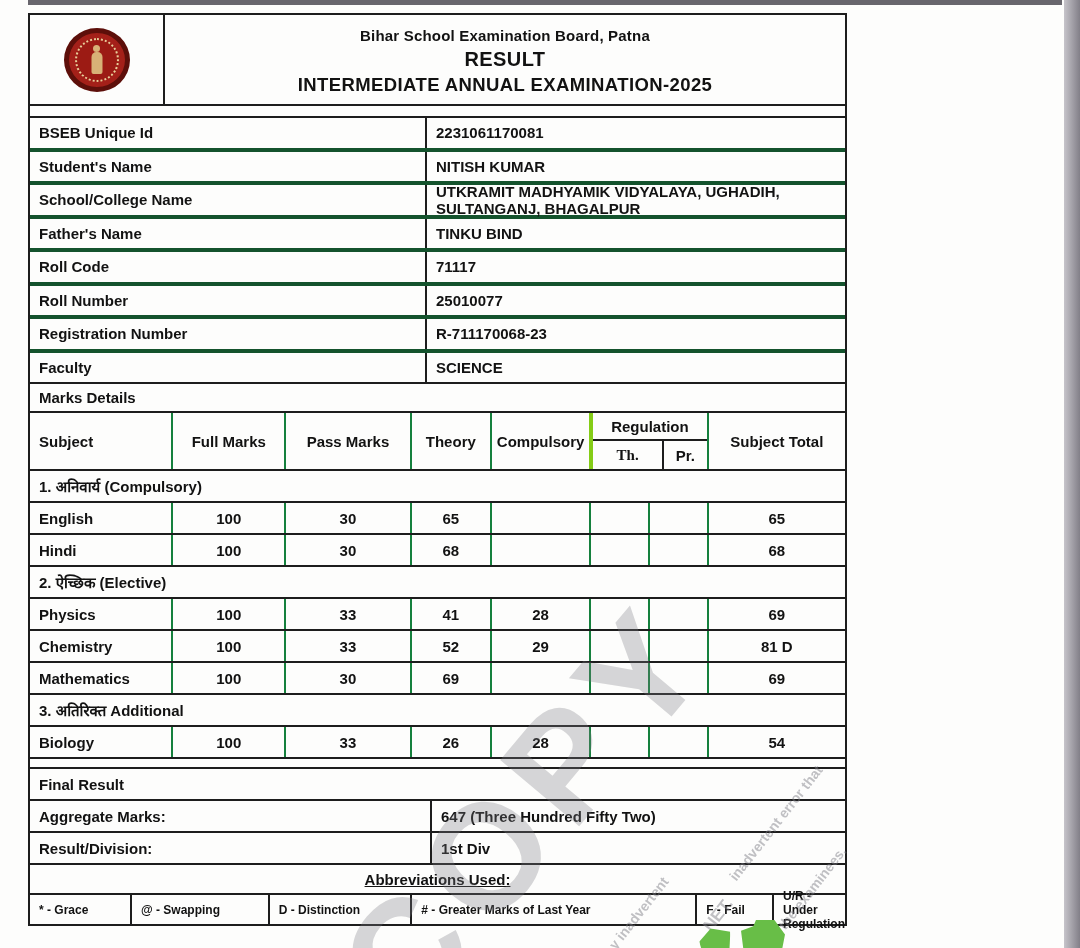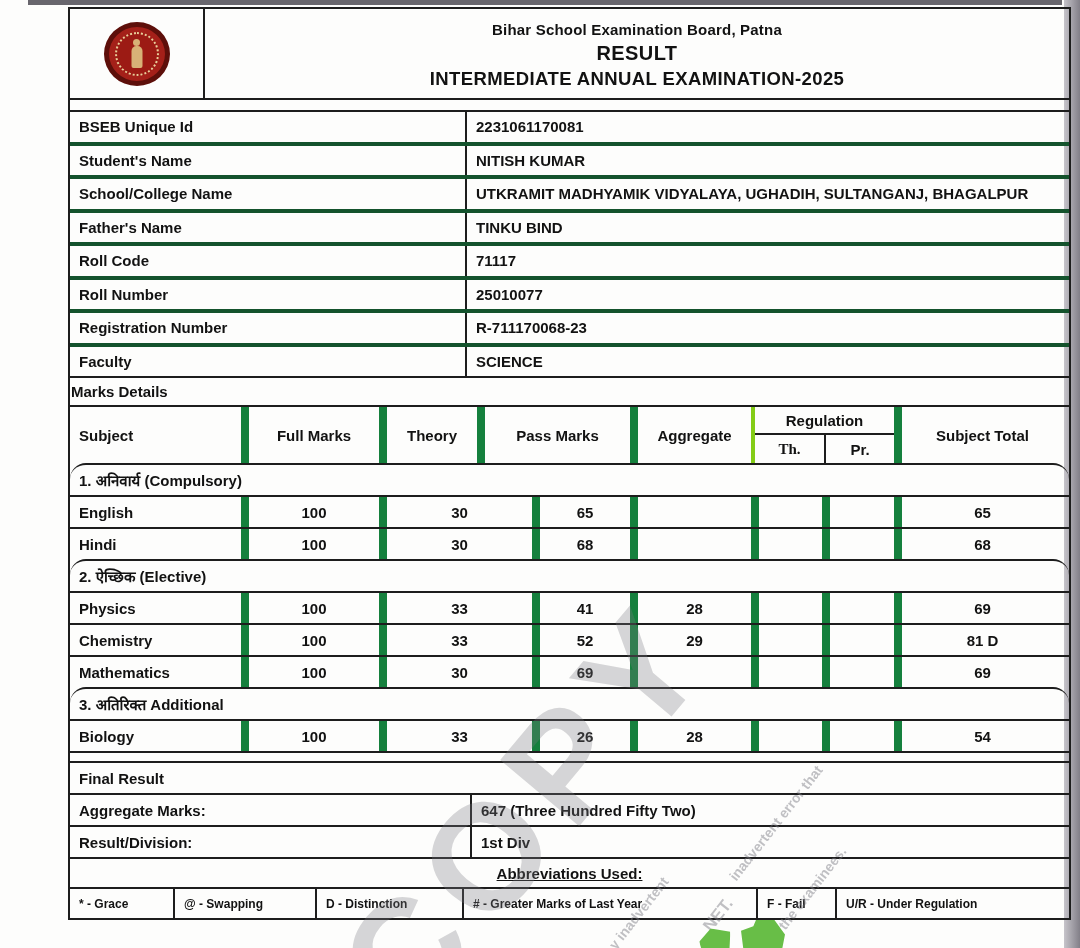--- a/index.html
+++ b/index.html
@@ -5,21 +5,21 @@
   html,body{margin:0;padding:0;}
   body{
     width:1080px;height:948px;position:relative;overflow:hidden;
     background:#fdfdfc;color:#121212;
     font-family:"Liberation Sans","DejaVu Sans",sans-serif;
     font-weight:bold;font-size:15px;
   }
   .edge-top{position:absolute;left:28px;top:0;width:1034px;height:5px;background:#68666d;}
   .edge-right{position:absolute;right:0;top:0;width:16px;height:948px;
     background:linear-gradient(to right,#c6c4ca,#827f88);}
-  .content{position:absolute;left:28px;top:7px;width:1003px;margin-left:40px;}
+  .content{position:absolute;left:28px;top:13px;width:819px;}
   .box{border:2px solid #1d1d1d;background:transparent;margin-top:-2px;position:relative;box-sizing:border-box;}
   .box:first-child{margin-top:0;}
 
   
   .hdr{height:93px;display:flex;}
   .logo-cell{width:135px;border-right:2px solid #1d1d1d;display:flex;align-items:center;justify-content:center;box-sizing:border-box;}
   .logo-outer{width:66px;height:64px;border-radius:50%;background:#a42019;border:5px solid #5d0f0a;
     display:flex;align-items:center;justify-content:center;box-sizing:border-box;}
   .logo-inner{width:40px;height:40px;border-radius:50%;border:2px dotted #e9cf9a;background:#9c1b14;position:relative;}
   .logo-figure{position:absolute;left:50%;top:12px;transform:translateX(-50%);width:11px;height:22px;
@@ -35,35 +35,35 @@
   .spacer14{height:14px;}
   .spacer12{height:12px;}
 
   
   .info-row{display:flex;height:29.5px;border-top:4px solid #14532d;align-items:stretch;}
   .info-row:first-child{border-top:none;}
   .info-label{width:397px;border-right:2px solid #1d1d1d;display:flex;align-items:center;
     padding-left:9px;box-sizing:border-box;}
   .info-value{flex:1;display:flex;align-items:center;padding-left:9px;}
 
-  .single-row{height:27px;display:flex;align-items:center;padding-left:1px;}
+  .single-row{height:27px;display:flex;align-items:center;padding-left:9px;}
 
   
   .mk-header{display:flex;height:56px;align-items:stretch;}
-  .mk-cell{border-left:8px solid #15803d;display:flex;align-items:center;justify-content:center;
+  .mk-cell{border-left:2px solid #15803d;display:flex;align-items:center;justify-content:center;
     box-sizing:border-box;text-align:center;}
   .mk-cell.c-sub{border-left:none;justify-content:flex-start;padding-left:9px;}
   .w-sub{width:171px;} .w-full{width:138px;} .w-pass{width:153px;} .w-theory{width:98px;}
   .w-prac{width:121px;} .w-th{width:71px;} .w-pr{width:72px;} .w-total{width:169px;}
   .reg-group{width:143px;border-left:4px solid #84cc16;display:flex;flex-direction:column;box-sizing:border-box;}
   .reg-top{height:26px;border-bottom:2px solid #1d1d1d;display:flex;align-items:center;justify-content:center;}
   .reg-bottom{flex:1;display:flex;align-items:stretch;}
   .reg-th{width:71px;border-right:2px solid #1d1d1d;display:flex;align-items:center;justify-content:center;box-sizing:border-box;font-family:Liberation Serif, serif;}
   .reg-pr{flex:1;display:flex;align-items:center;justify-content:center;}
-  .mk-sec{height:30px;border-top:2px solid #1d1d1d;display:flex;align-items:center;padding-left:9px;border-radius:16px;}
+  .mk-sec{height:30px;border-top:2px solid #1d1d1d;display:flex;align-items:center;padding-left:9px;}
   .mk-row{height:30px;border-top:2px solid #1d1d1d;display:flex;align-items:stretch;}
 
   
   .fr-row{display:flex;height:30px;border-top:2px solid #1d1d1d;align-items:stretch;}
   .fr-row:first-child{border-top:none;}
   .fr-label{width:402px;border-right:2px solid #1d1d1d;display:flex;align-items:center;
     padding-left:9px;box-sizing:border-box;}
   .fr-label.full{width:auto;flex:1;border-right:none;}
   .fr-value{flex:1;display:flex;align-items:center;padding-left:9px;}
 
@@ -151,23 +151,23 @@
   </div>
 
   <div class="box">
     <div class="single-row">Marks Details</div>
   </div>
 
   <div class="box">
     <div class="mk-header">
       <div class="mk-cell c-sub w-sub">Subject</div>
       <div class="mk-cell w-full">Full Marks</div>
+      <div class="mk-cell w-pass">Pass Marks</div>
       <div class="mk-cell w-theory">Theory</div>
-      <div class="mk-cell w-pass">Pass Marks</div>
-      <div class="mk-cell w-prac">Aggregate</div>
+      <div class="mk-cell w-prac">Compulsory</div>
       <div class="reg-group">
         <div class="reg-top">Regulation</div>
         <div class="reg-bottom">
           <div class="reg-th">Th.</div>
           <div class="reg-pr">Pr.</div>
         </div>
       </div>
       <div class="mk-cell w-total">Subject Total</div>
     </div>
 

